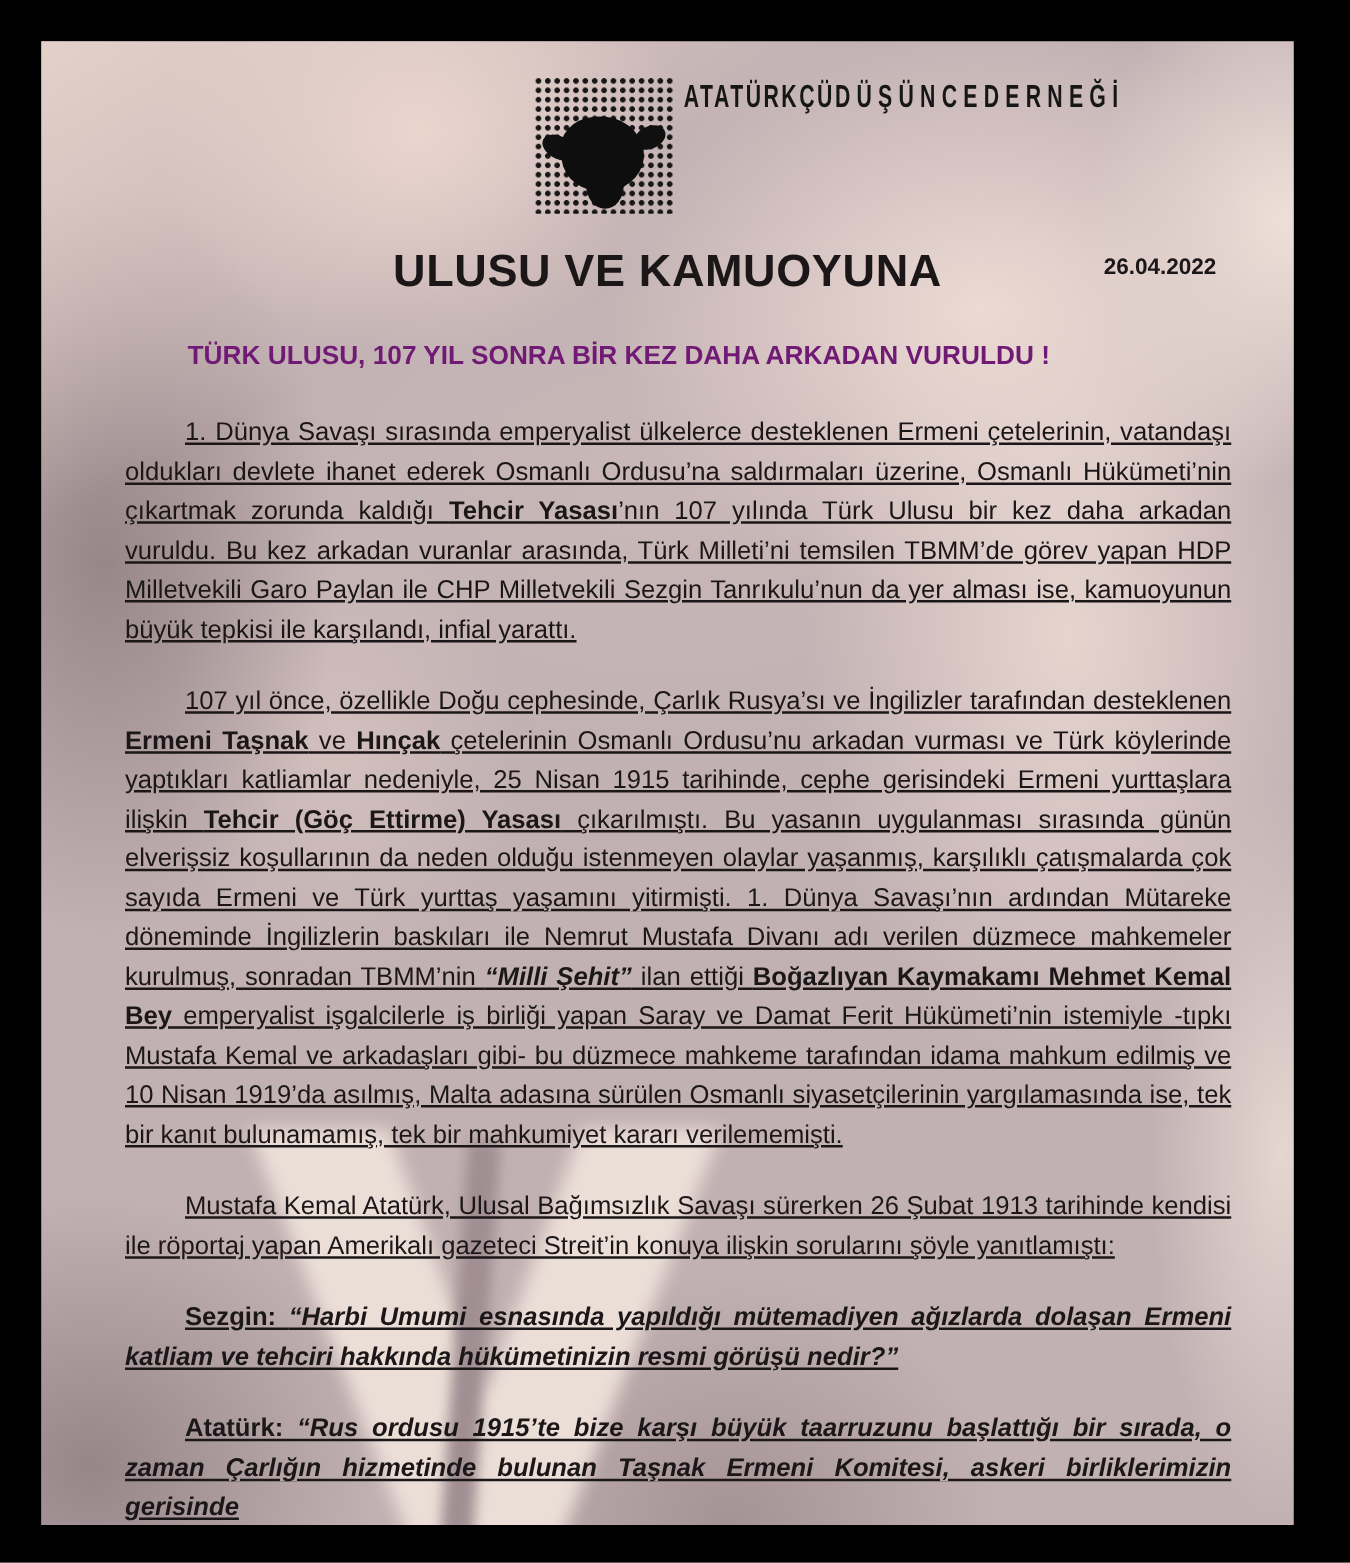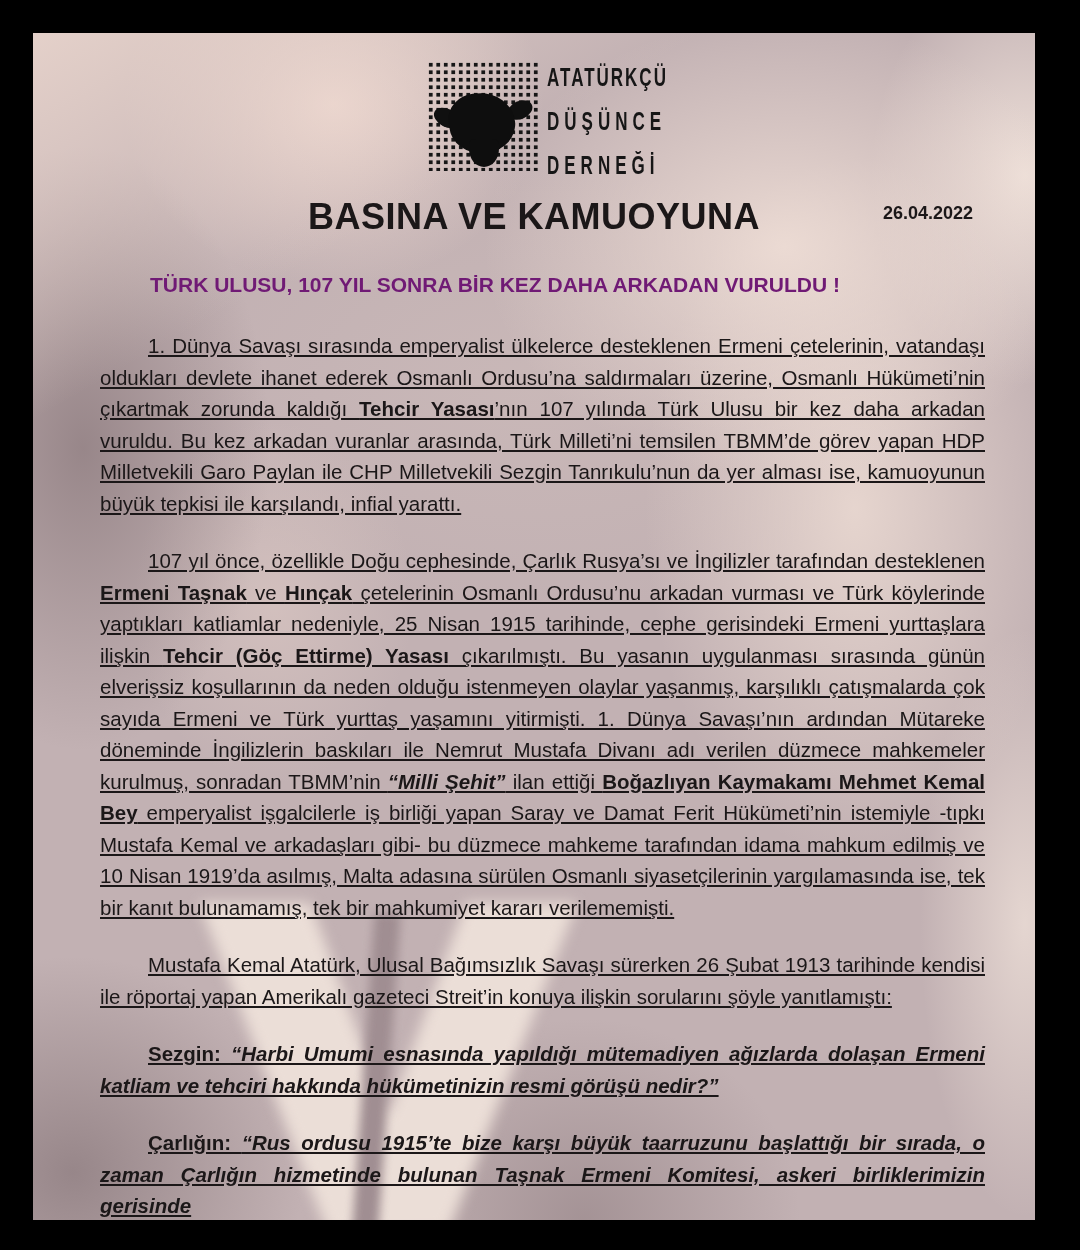--- a/index.html
+++ b/index.html
@@ -44,21 +44,21 @@
     position:absolute; left:394px; top:28px; width:112px; height:110px;
     background-image:radial-gradient(circle, #161616 2.1px, rgba(0,0,0,0) 2.3px);
     background-size:7.5px 7.5px;
   }
   .logo-mark .blob  { position:absolute; left:22px; top:32px; width:66px; height:60px; background:#0e0e0e; border-radius:42% 55% 48% 50%; transform:rotate(-6deg); }
   .logo-mark .blob2 { position:absolute; left:42px; top:78px; width:30px; height:28px; background:#0e0e0e; border-radius:30% 30% 65% 65% / 20% 20% 85% 85%; }
   .logo-mark .wingL { position:absolute; left:6px;  top:48px; width:28px; height:18px; background:#101010; border-radius:50%; transform:rotate(28deg); }
   .logo-mark .wingR { position:absolute; left:80px; top:40px; width:26px; height:18px; background:#101010; border-radius:50%; transform:rotate(-24deg); }
   .logo-text {
     position:absolute; left:514px; top:30px; height:108px; width:150px;
-    display:flex; flex-direction:column; justify-content:space-between;
+    display:flex; flex-direction:row; justify-content:space-between;
     color:#161616; font-weight:bold; font-size:17px;
   }
   .logo-text .line { transform:scaleY(1.5); transform-origin:left top; white-space:nowrap; }
   .ls-a { letter-spacing:2px; }
   .ls-b { letter-spacing:5px; }
 
   .date {
     position:absolute; top:150px; right:62px;
     font-size:18px; font-weight:bold; color:#1b1718;margin-top:20px;
   }
@@ -95,23 +95,23 @@
     <div class="blob"></div>
     <div class="blob2"></div>
   </div>
   <div class="logo-text">
     <div class="line ls-a">ATATÜRKÇÜ</div>
     <div class="line ls-b">DÜŞÜNCE</div>
     <div class="line ls-b">DERNEĞİ</div>
   </div>
 
   <div class="date">26.04.2022</div>
-  <div class="title">BASINA VE KAMUOYUNA</div>
+  <div class="title">ULUSU VE KAMUOYUNA</div>
   <div class="headline">TÜRK ULUSU, 107 YIL SONRA BİR KEZ DAHA ARKADAN VURULDU !</div>
 
   <div class="doc-body">
     <p><span>1. Dünya Savaşı sırasında emperyalist ülkelerce desteklenen Ermeni çetelerinin, vatandaşı oldukları devlete ihanet ederek Osmanlı Ordusu’na saldırmaları üzerine, Osmanlı Hükümeti’nin çıkartmak zorunda kaldığı </span><span class="b">Tehcir Yasası</span><span>’nın 107 yılında Türk Ulusu bir kez daha arkadan vuruldu. Bu kez arkadan vuranlar arasında, Türk Milleti’ni temsilen TBMM’de görev yapan HDP Milletvekili Garo Paylan ile CHP Milletvekili Sezgin Tanrıkulu’nun da yer alması ise, kamuoyunun büyük tepkisi ile karşılandı, infial yarattı.</span></p>
     <p><span>107 yıl önce, özellikle Doğu cephesinde, Çarlık Rusya’sı ve İngilizler tarafından desteklenen </span><span class="b">Ermeni Taşnak</span><span> ve </span><span class="b">Hınçak</span><span> çetelerinin Osmanlı Ordusu’nu arkadan vurması ve Türk köylerinde yaptıkları katliamlar nedeniyle, 25 Nisan 1915 tarihinde, cephe gerisindeki Ermeni yurttaşlara ilişkin </span><span class="b">Tehcir (Göç Ettirme) Yasası</span><span> çıkarılmıştı. Bu yasanın uygulanması sırasında günün elverişsiz koşullarının da neden olduğu istenmeyen olaylar yaşanmış, karşılıklı çatışmalarda çok sayıda Ermeni ve Türk yurttaş yaşamını yitirmişti. 1. Dünya Savaşı’nın ardından Mütareke döneminde İngilizlerin baskıları ile Nemrut Mustafa Divanı adı verilen düzmece mahkemeler kurulmuş, sonradan TBMM’nin </span><span class="b i">“Milli Şehit”</span><span> ilan ettiği </span><span class="b">Boğazlıyan Kaymakamı Mehmet Kemal Bey</span><span> emperyalist işgalcilerle iş birliği yapan Saray ve Damat Ferit Hükümeti’nin istemiyle -tıpkı Mustafa Kemal ve arkadaşları gibi- bu düzmece mahkeme tarafından idama mahkum edilmiş ve 10 Nisan 1919’da asılmış, Malta adasına sürülen Osmanlı siyasetçilerinin yargılamasında ise, tek bir kanıt bulunamamış, tek bir mahkumiyet kararı verilememişti.</span></p>
     <p><span>Mustafa Kemal Atatürk, Ulusal Bağımsızlık Savaşı sürerken 26 Şubat 1913 tarihinde kendisi ile röportaj yapan Amerikalı gazeteci Streit’in konuya ilişkin sorularını şöyle yanıtlamıştı:</span></p>
     <p><span class="b">Sezgin: </span><span class="b i">“Harbi Umumi esnasında yapıldığı mütemadiyen ağızlarda dolaşan Ermeni katliam ve tehciri hakkında hükümetinizin resmi görüşü nedir?”</span></p>
-    <p><span class="b">Çarlığın: </span><span class="b i">“Rus ordusu 1915’te bize karşı büyük taarruzunu başlattığı bir sırada, o zaman Çarlığın hizmetinde bulunan Taşnak Ermeni Komitesi, askeri birliklerimizin gerisinde</span></p>
+    <p><span class="b">Atatürk: </span><span class="b i">“Rus ordusu 1915’te bize karşı büyük taarruzunu başlattığı bir sırada, o zaman Çarlığın hizmetinde bulunan Taşnak Ermeni Komitesi, askeri birliklerimizin gerisinde</span></p>
   </div>
 </div>
 
 </body></html>

